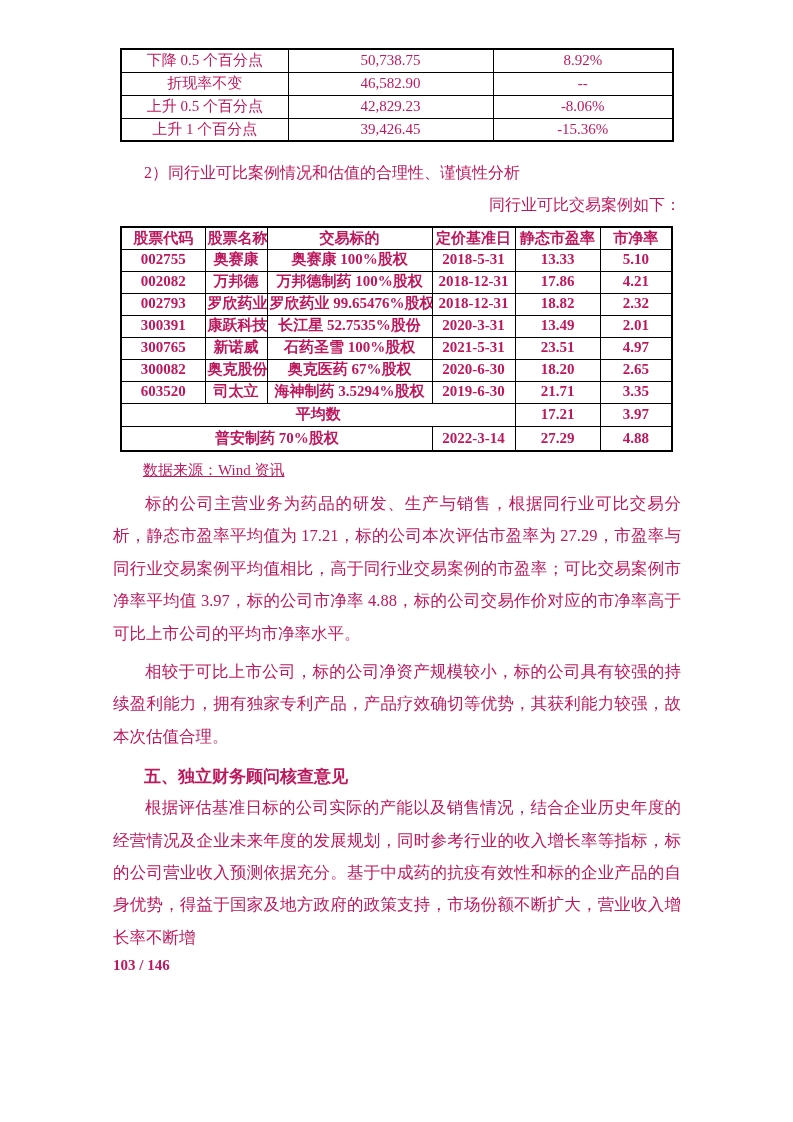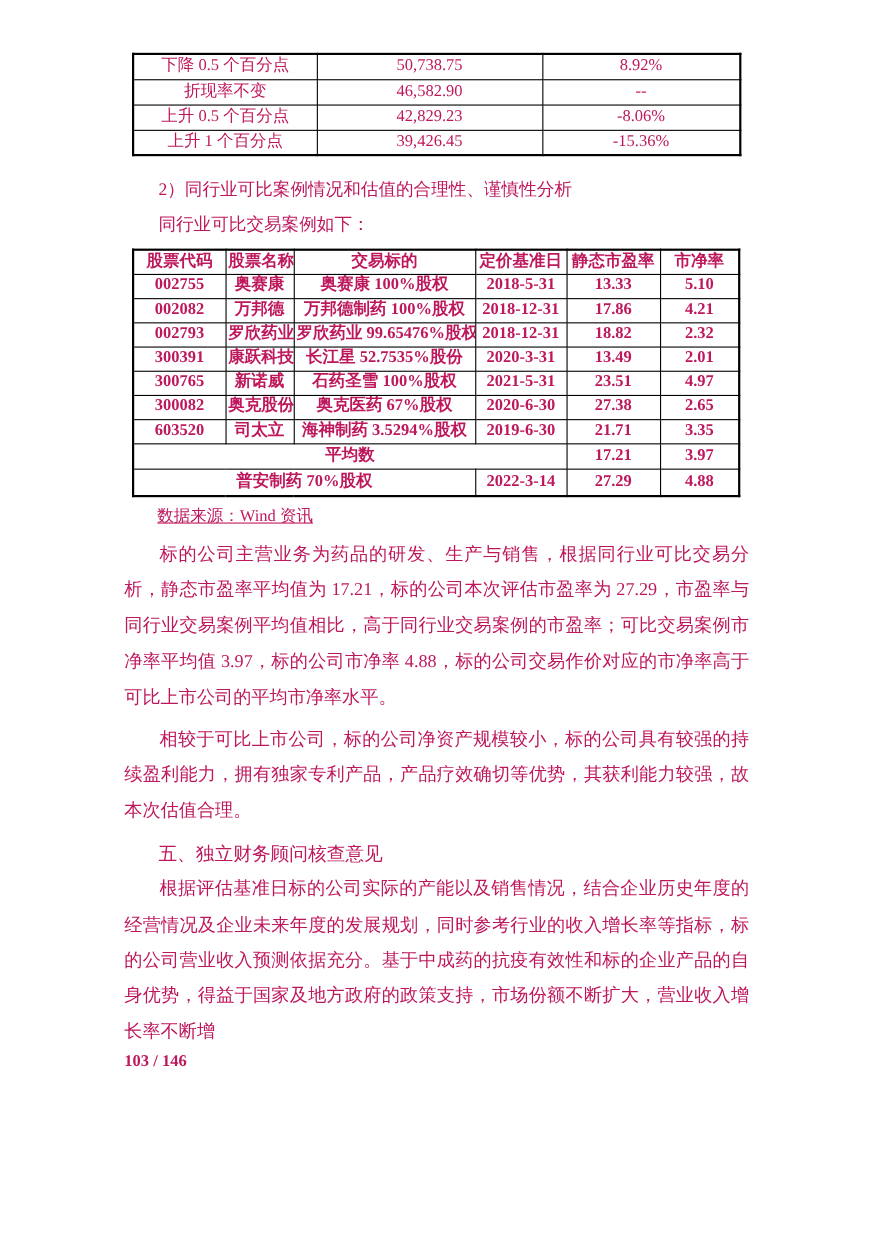--- a/index.html
+++ b/index.html
@@ -44,41 +44,42 @@
     font-size: 16px;
     line-height: 32px;
     text-indent: 31px;
     white-space: nowrap;
   }
   .intro-line {
     margin: 0;
     font-size: 16px;
     line-height: 32px;
     text-indent: 31px;
+    text-align: right;
   }
   .tbl-main { margin-top: 5px; }
   .source-note {
     margin: 7px 0 0 0;
     font-size: 15px;
     line-height: 22px;
     text-indent: 30px;
     text-decoration: underline;
   }
   .para {
     margin: 6px 0 0 0;
     font-size: 16.5px;
     line-height: 32.4px;
     text-align: justify;
     text-indent: 32px;
   }
   .para.first { margin-top: 7px; }
   .section-heading {
     margin: 9px 0 0 0;
     font-size: 17px;
-    font-weight: 400;
+    font-weight: 700;
     line-height: 30px;
     text-indent: 31px;
   }
   .verify-line {
     margin: 3px 0 0 0;
     font-size: 16.5px;
     line-height: 32.4px;
     text-indent: 32px;
   }
   .page-num {
@@ -186,21 +187,21 @@
           <td>石药圣雪 100%股权</td>
           <td>2021-5-31</td>
           <td>23.51</td>
           <td>4.97</td>
         </tr>
         <tr>
           <td>300082</td>
           <td>奥克股份</td>
           <td>奥克医药 67%股权</td>
           <td>2020-6-30</td>
-          <td>27.38</td>
+          <td>18.20</td>
           <td>2.65</td>
         </tr>
         <tr>
           <td>603520</td>
           <td>司太立</td>
           <td>海神制药 3.5294%股权</td>
           <td>2019-6-30</td>
           <td>21.71</td>
           <td>3.35</td>
         </tr>

